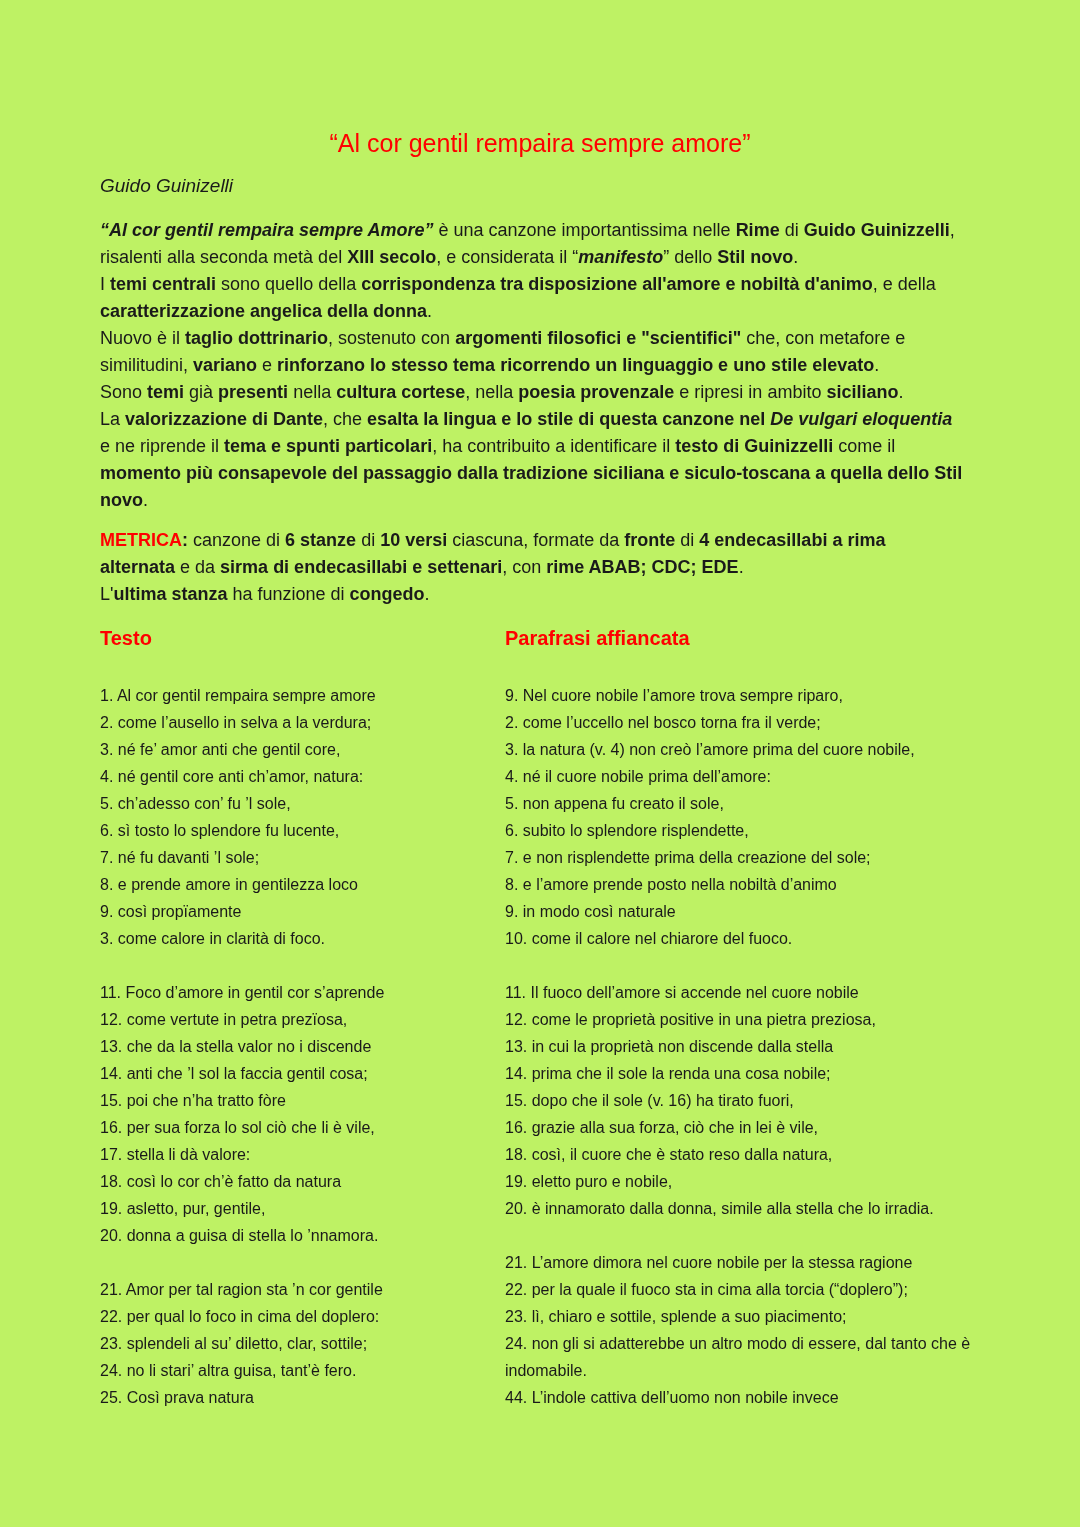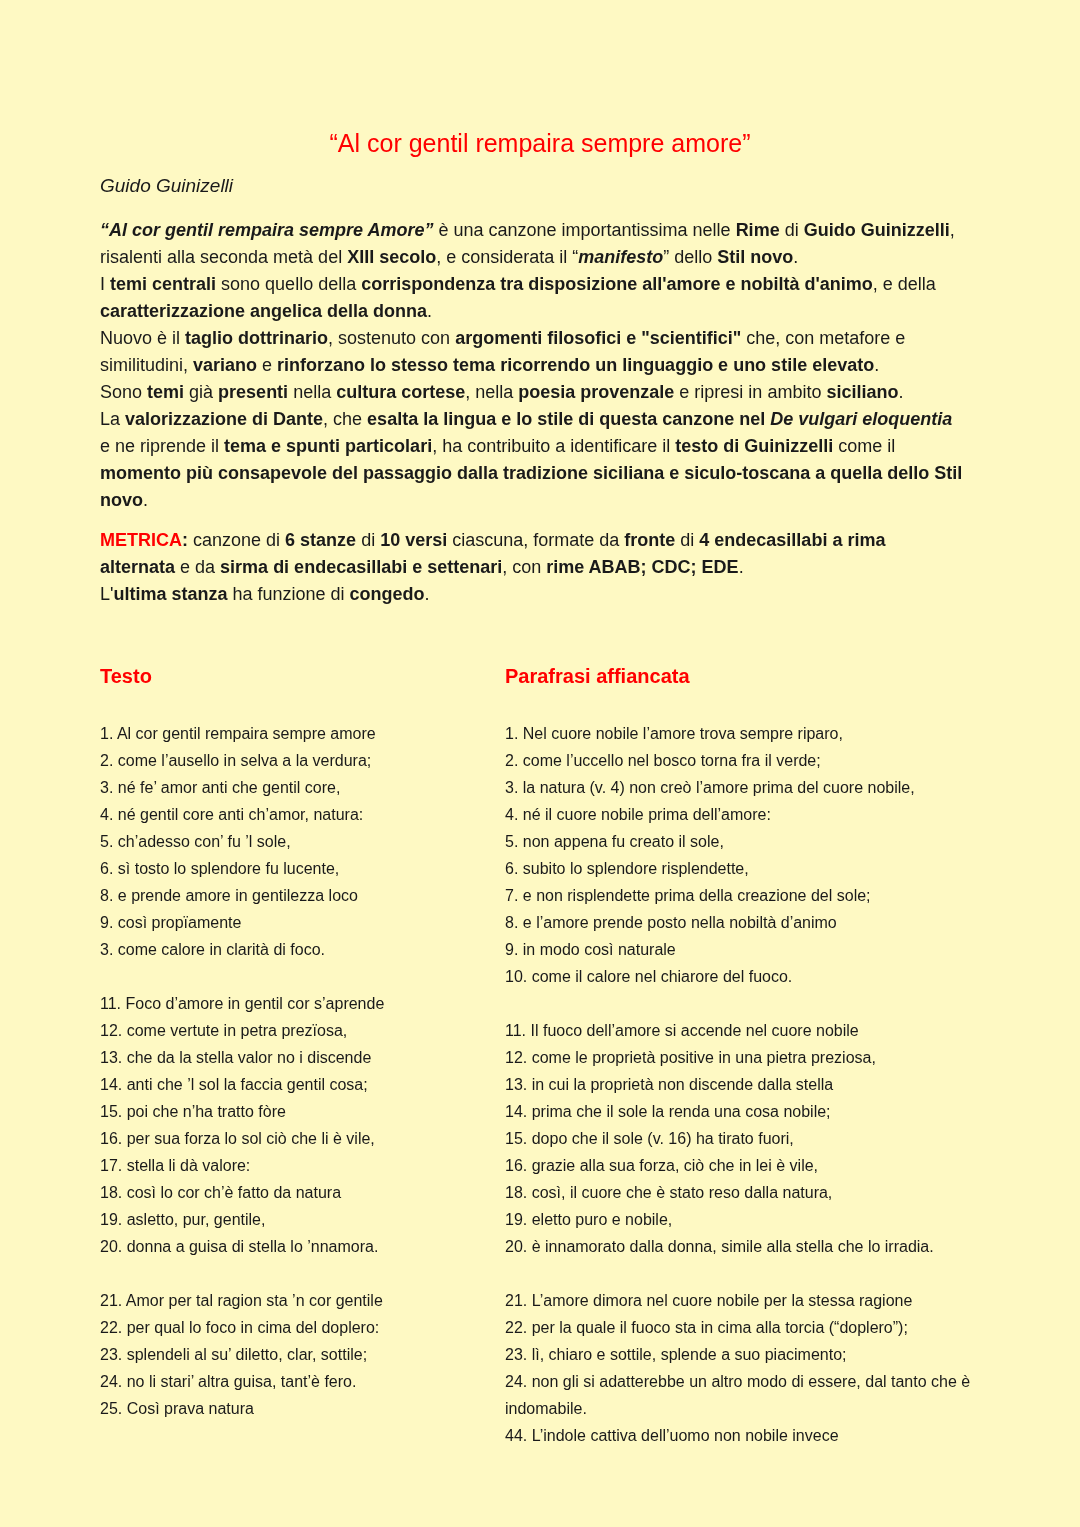--- a/index.html
+++ b/index.html
@@ -6,21 +6,21 @@
   html, body { background: #ffffff; }
   body {
     width: 1080px;
     height: 1527px;
     font-family: "Liberation Sans", sans-serif;
     color: var(--text-color, #1a1a1a);
   }
   .page {
     width: 1080px;
     height: 1527px;
-    background: #fef9c3;
+    background: #bef264;
     padding: 128px 40px 30px 100px;
     overflow: hidden;
   }
   .doc-title {
     width: 880px;
     text-align: center;
     color: var(--accent-color, #ff0000);
     font-size: 25px;
     font-weight: 400;
     line-height: 1.2;
@@ -42,21 +42,21 @@
   .metrica-block {
     width: 865px;
     margin-top: 13px;
     font-size: 18px;
     line-height: 27px;
   }
   .rich-line span.b { font-weight: 700; }
   .rich-line span.i { font-style: italic; }
   .columns {
     display: flex;
-    margin-top: 56px;
+    margin-top: 18px;
     width: 940px;
   }
   .col-testo { flex: 0 0 405px; width: 405px; }
   .col-parafrasi { flex: 1; min-width: 0; }
   .col-header {
     font-size: 20px;
     font-weight: 700;
     color: var(--accent-color, #ff0000);
     line-height: 24px;
     margin-bottom: 32px;
@@ -93,20 +93,21 @@
     <div class="col col-testo">
       <h2 class="col-header">Testo</h2>
       <div>
           <div class="stanza">
             <div class="verse">1. Al cor gentil rempaira sempre amore</div>
             <div class="verse">2. come l’ausello in selva a la verdura;</div>
             <div class="verse">3. né fe’ amor anti che gentil core,</div>
             <div class="verse">4. né gentil core anti ch’amor, natura:</div>
             <div class="verse">5. ch’adesso con’ fu ’l sole,</div>
             <div class="verse">6. sì tosto lo splendore fu lucente,</div>
+            <div class="verse">7. né fu davanti ’l sole;</div>
             <div class="verse">8. e prende amore in gentilezza loco</div>
             <div class="verse">9. così propïamente</div>
             <div class="verse">3. come calore in clarità di foco.</div>
           </div>
           <div class="stanza">
             <div class="verse">11. Foco d’amore in gentil cor s’aprende</div>
             <div class="verse">12. come vertute in petra prezïosa,</div>
             <div class="verse">13. che da la stella valor no i discende</div>
             <div class="verse">14. anti che ’l sol la faccia gentil cosa;</div>
             <div class="verse">15. poi che n’ha tratto fòre</div>
@@ -122,21 +123,21 @@
             <div class="verse">23. splendeli al su’ diletto, clar, sottile;</div>
             <div class="verse">24. no li stari’ altra guisa, tant’è fero.</div>
             <div class="verse">25. Così prava natura</div>
           </div>
         </div>
     </div>
     <div class="col col-parafrasi">
       <h2 class="col-header">Parafrasi affiancata</h2>
       <div>
           <div class="stanza">
-            <div class="verse">1. Nel cuore nobile l’amore trova sempre riparo,</div>
+            <div class="verse">9. Nel cuore nobile l’amore trova sempre riparo,</div>
             <div class="verse">2. come l’uccello nel bosco torna fra il verde;</div>
             <div class="verse">3. la natura (v. 4) non creò l’amore prima del cuore nobile,</div>
             <div class="verse">4. né il cuore nobile prima dell’amore:</div>
             <div class="verse">5. non appena fu creato il sole,</div>
             <div class="verse">6. subito lo splendore risplendette,</div>
             <div class="verse">7. e non risplendette prima della creazione del sole;</div>
             <div class="verse">8. e l’amore prende posto nella nobiltà d’animo</div>
             <div class="verse">9. in modo così naturale</div>
             <div class="verse">10. come il calore nel chiarore del fuoco.</div>
           </div>

